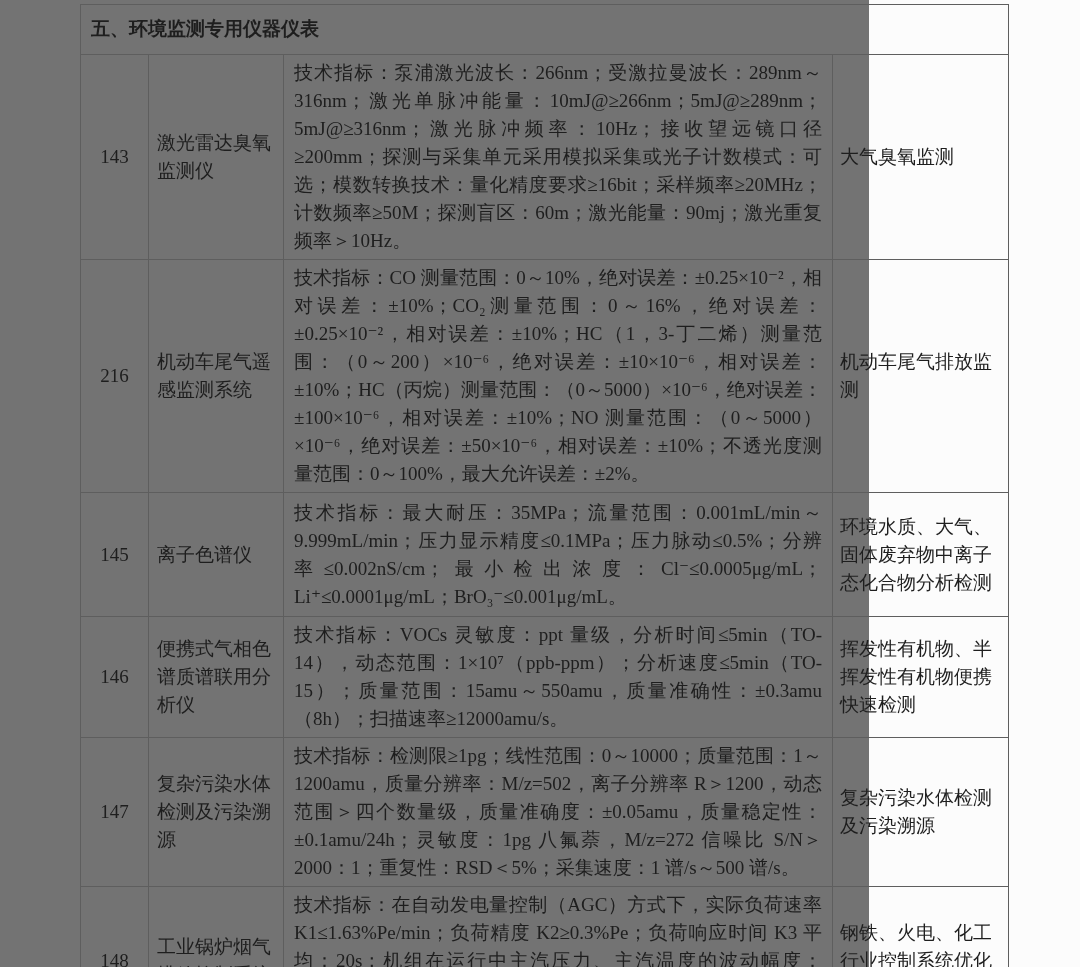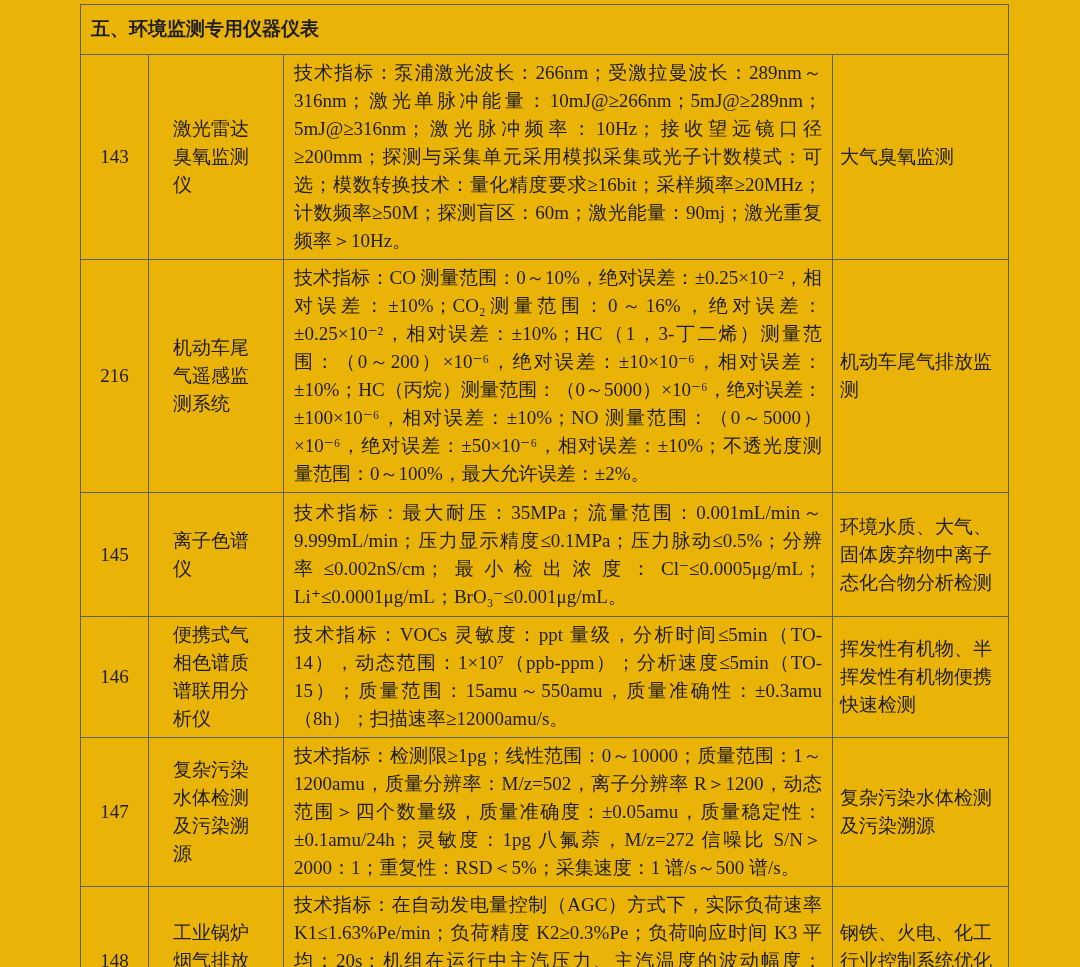--- a/index.html
+++ b/index.html
@@ -8,22 +8,22 @@
     width: 1080px;
     height: 967px;
     overflow: hidden;
     background: #fcfcfc;
     font-family: "Liberation Serif", "DejaVu Serif", serif;
     color: #1e1e1e;
   }
   .page {
     position: absolute;
     left: 0; top: 0;
-    width: 1080px; height: 967px;
-    background: #eab308;
+    width: 869px; height: 967px;
+    background: #737373;
   }
   table.doc-table {
     position: absolute;
     left: 80px;
     top: 4px;
     width: 928px;
     border-collapse: collapse;
     table-layout: fixed;
   }
   table.doc-table td {
@@ -38,21 +38,21 @@
     font-size: 20px;
     padding: 10px 10px 11px 10px;
     line-height: 26px;
     text-align: left;
   }
   td.cell-num {
     text-align: center;
     padding: 13px;
   }
   td.cell-name {
-    padding: 2px 24px;
+    padding: 2px 8px;
     text-align: left;
   }
   td.cell-specs {
     padding: 4px 10px;
     text-align: justify;
     text-justify: inter-character;
   }
   td.cell-app {
     padding: 2px 7px;
     text-align: left;

